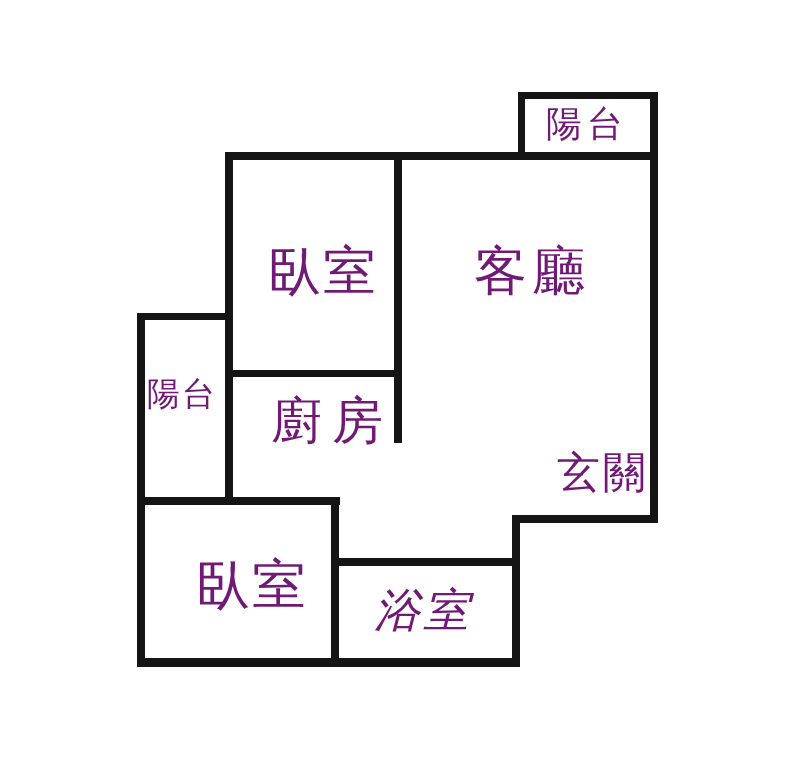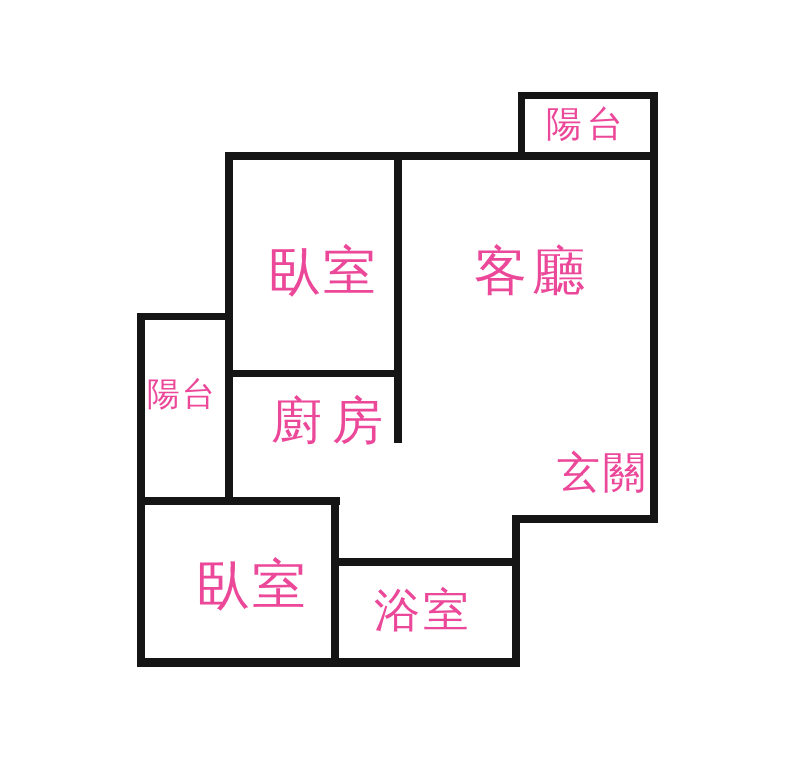--- a/index.html
+++ b/index.html
@@ -14,21 +14,21 @@
     height: 775px;
     background: #ffffff;
     overflow: hidden;
   }
   .wall {
     position: absolute;
     background: #151515;
   }
   .room-label {
     position: absolute;
-    color: #ec4899;
+    color: #701a75;
     line-height: 1;
     white-space: nowrap;
     font-family: "Liberation Sans", sans-serif;
     -webkit-font-smoothing: antialiased;
   }
   
   .w-trbal-top     { left: 518px; top:  92px; width: 140px; height: 7px; }
   .w-trbal-left    { left: 518px; top:  92px; width:   7px; height: 66px; }
   .w-top           { left: 225px; top: 152px; width: 433px; height: 8px; }
   .w-right         { left: 650px; top:  92px; width:   8px; height: 431px; }
@@ -44,21 +44,21 @@
   .w-lowbed-right  { left: 331px; top: 497px; width:   8px; height: 170px; }
   .w-bath-top      { left: 331px; top: 558px; width: 189px; height: 8px; }
   
   .lbl-balcony-top-right { left: 546px; top: 106px; font-size: 36px; letter-spacing: 5px; }
   .lbl-bedroom-upper     { left: 268px; top: 244px; font-size: 53px; letter-spacing: 2px; }
   .lbl-living-room       { left: 474px; top: 244px; font-size: 53px; letter-spacing: 5px; }
   .lbl-balcony-left      { left: 147px; top: 377px; font-size: 33px; letter-spacing: 2px; }
   .lbl-kitchen           { left: 271px; top: 395px; font-size: 51px; letter-spacing: 10px; }
   .lbl-entrance          { left: 557px; top: 451px; font-size: 43px; letter-spacing: 3px; }
   .lbl-bedroom-lower     { left: 196px; top: 557px; font-size: 54px; letter-spacing: 2px; }
-  .lbl-bathroom          { left: 374px; top: 587px; font-size: 46px; letter-spacing: 3px; }
+  .lbl-bathroom          { left: 374px; top: 587px; font-size: 46px; letter-spacing: 3px; font-style: italic; }
 </style>
 </head>
 <body>
 
 <div id="stage">
 
   <div class="wall w-trbal-top"></div>
   <div class="wall w-trbal-left"></div>
   <div class="wall w-top"></div>
   <div class="wall w-right"></div>

